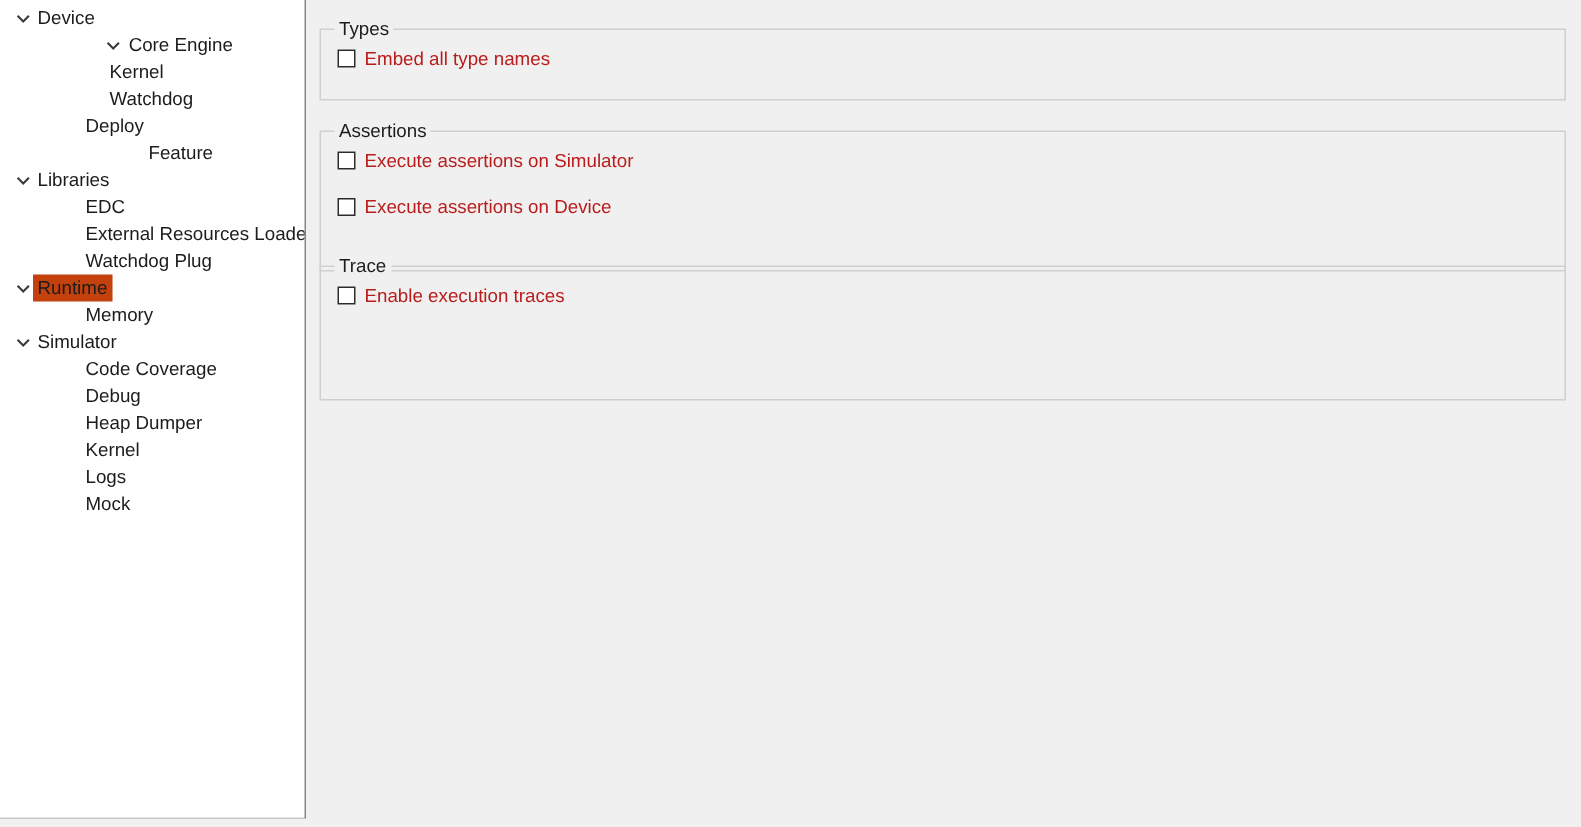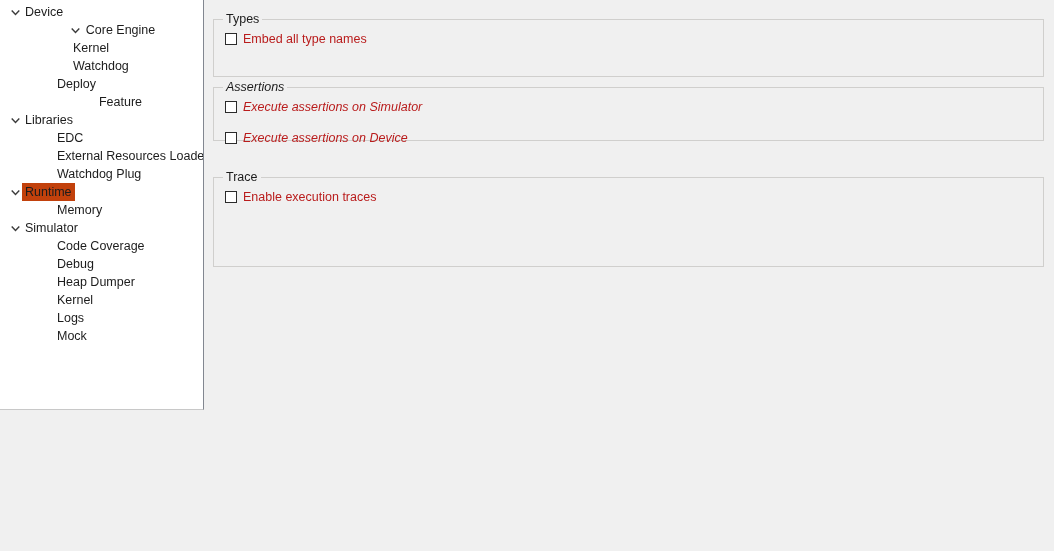--- a/index.html
+++ b/index.html
@@ -16,21 +16,21 @@
     overflow: hidden;
     position: relative;
   }
 
   
   #tree-panel {
     position: absolute;
     left: 0;
     top: 0;
     width: 204px;
-    height: 410px;
+    height: 546px;
     background: #ffffff;
     border-right: 1px solid #828790;
     border-bottom: 1px solid #c8c8c8;
     box-sizing: border-box;
     overflow: hidden;
   }
   .tree-list {
     padding-top: 3px;
   }
   .tree-item {
@@ -121,22 +121,22 @@
     position: relative;
     cursor: default;
   }
   .check-label {
     font-size: 12.5px;
     line-height: 14px;
     color: #b91c1c;
   }
 
   
-  #group-types      { top: 19px;  height: 58px; }
-  #group-assertions { top: 87px;  height: 54px; font-style: italic; }
+  #group-types      { top: 19px;  height: 48px; }
+  #group-assertions { top: 87px;  height: 94px; }
   #group-trace      { top: 177px; height: 90px; }
 </style>
 </head>
 <body>
 
 <div id="tree-panel">
   <div class="tree-list" id="tree-list">
       <div class="tree-item lvl0">
         <span class="tree-chevron">
           <svg width="9" height="9" viewBox="0 0 9 9" aria-hidden="true">

